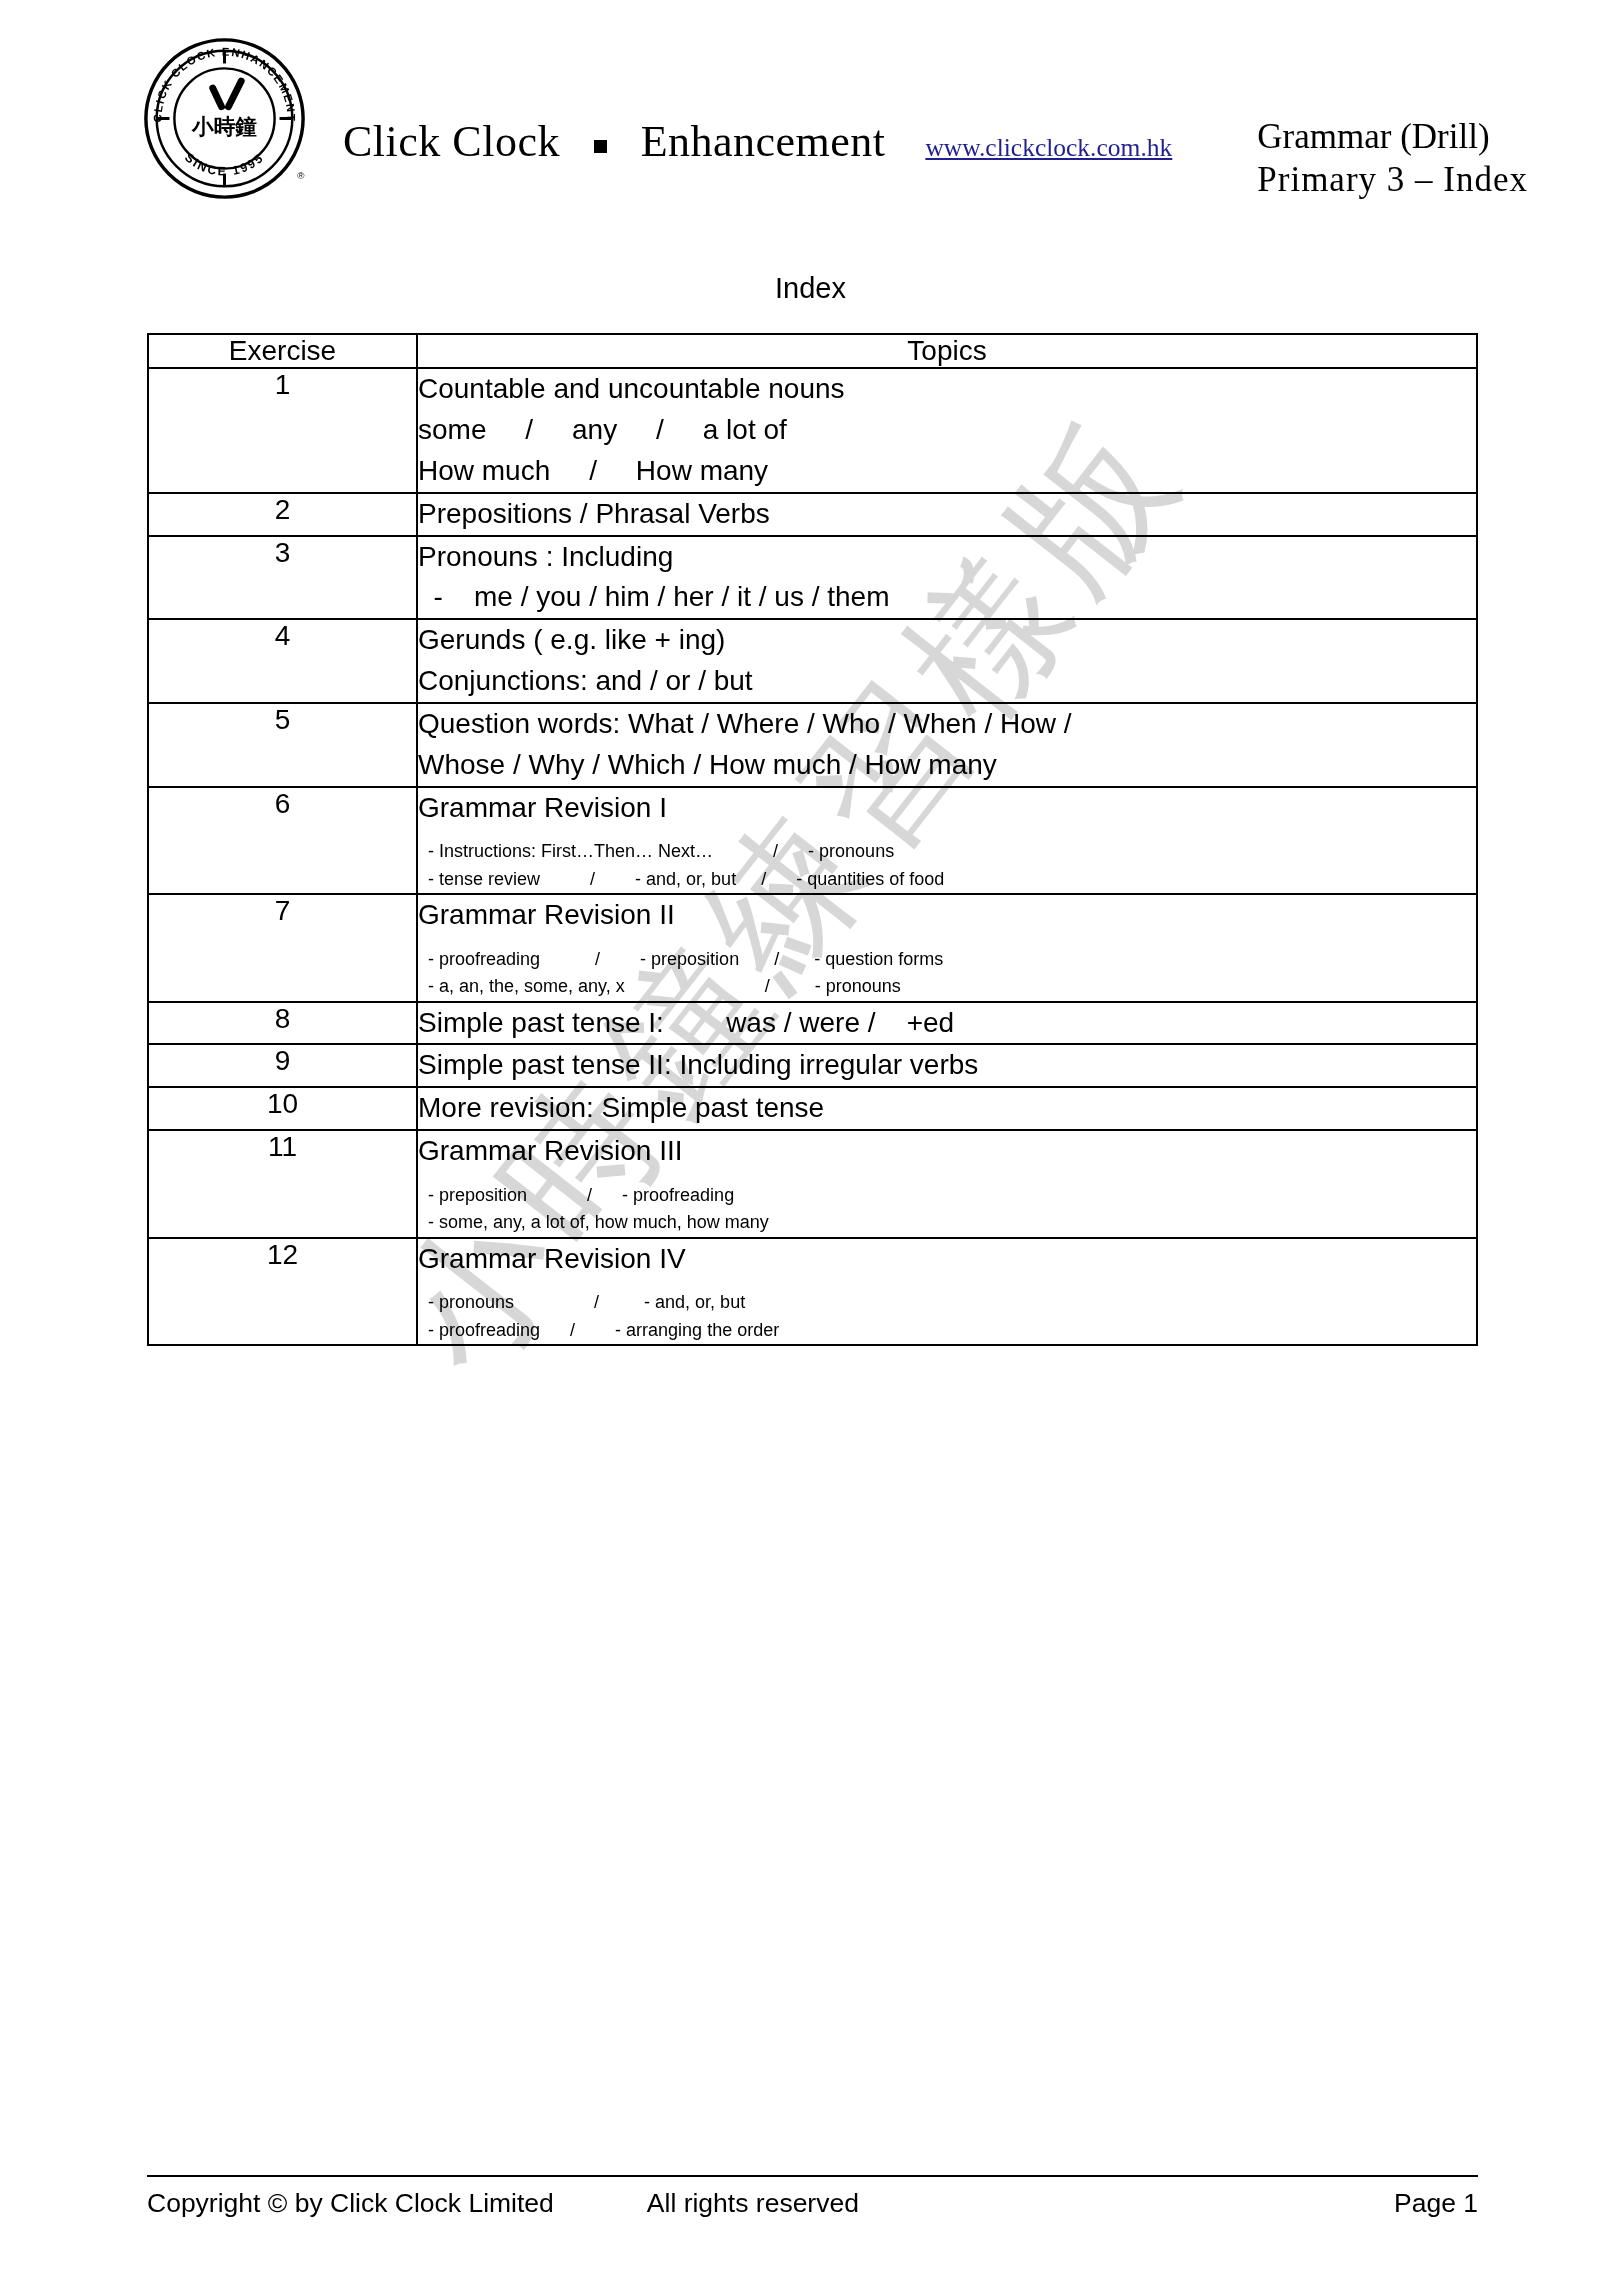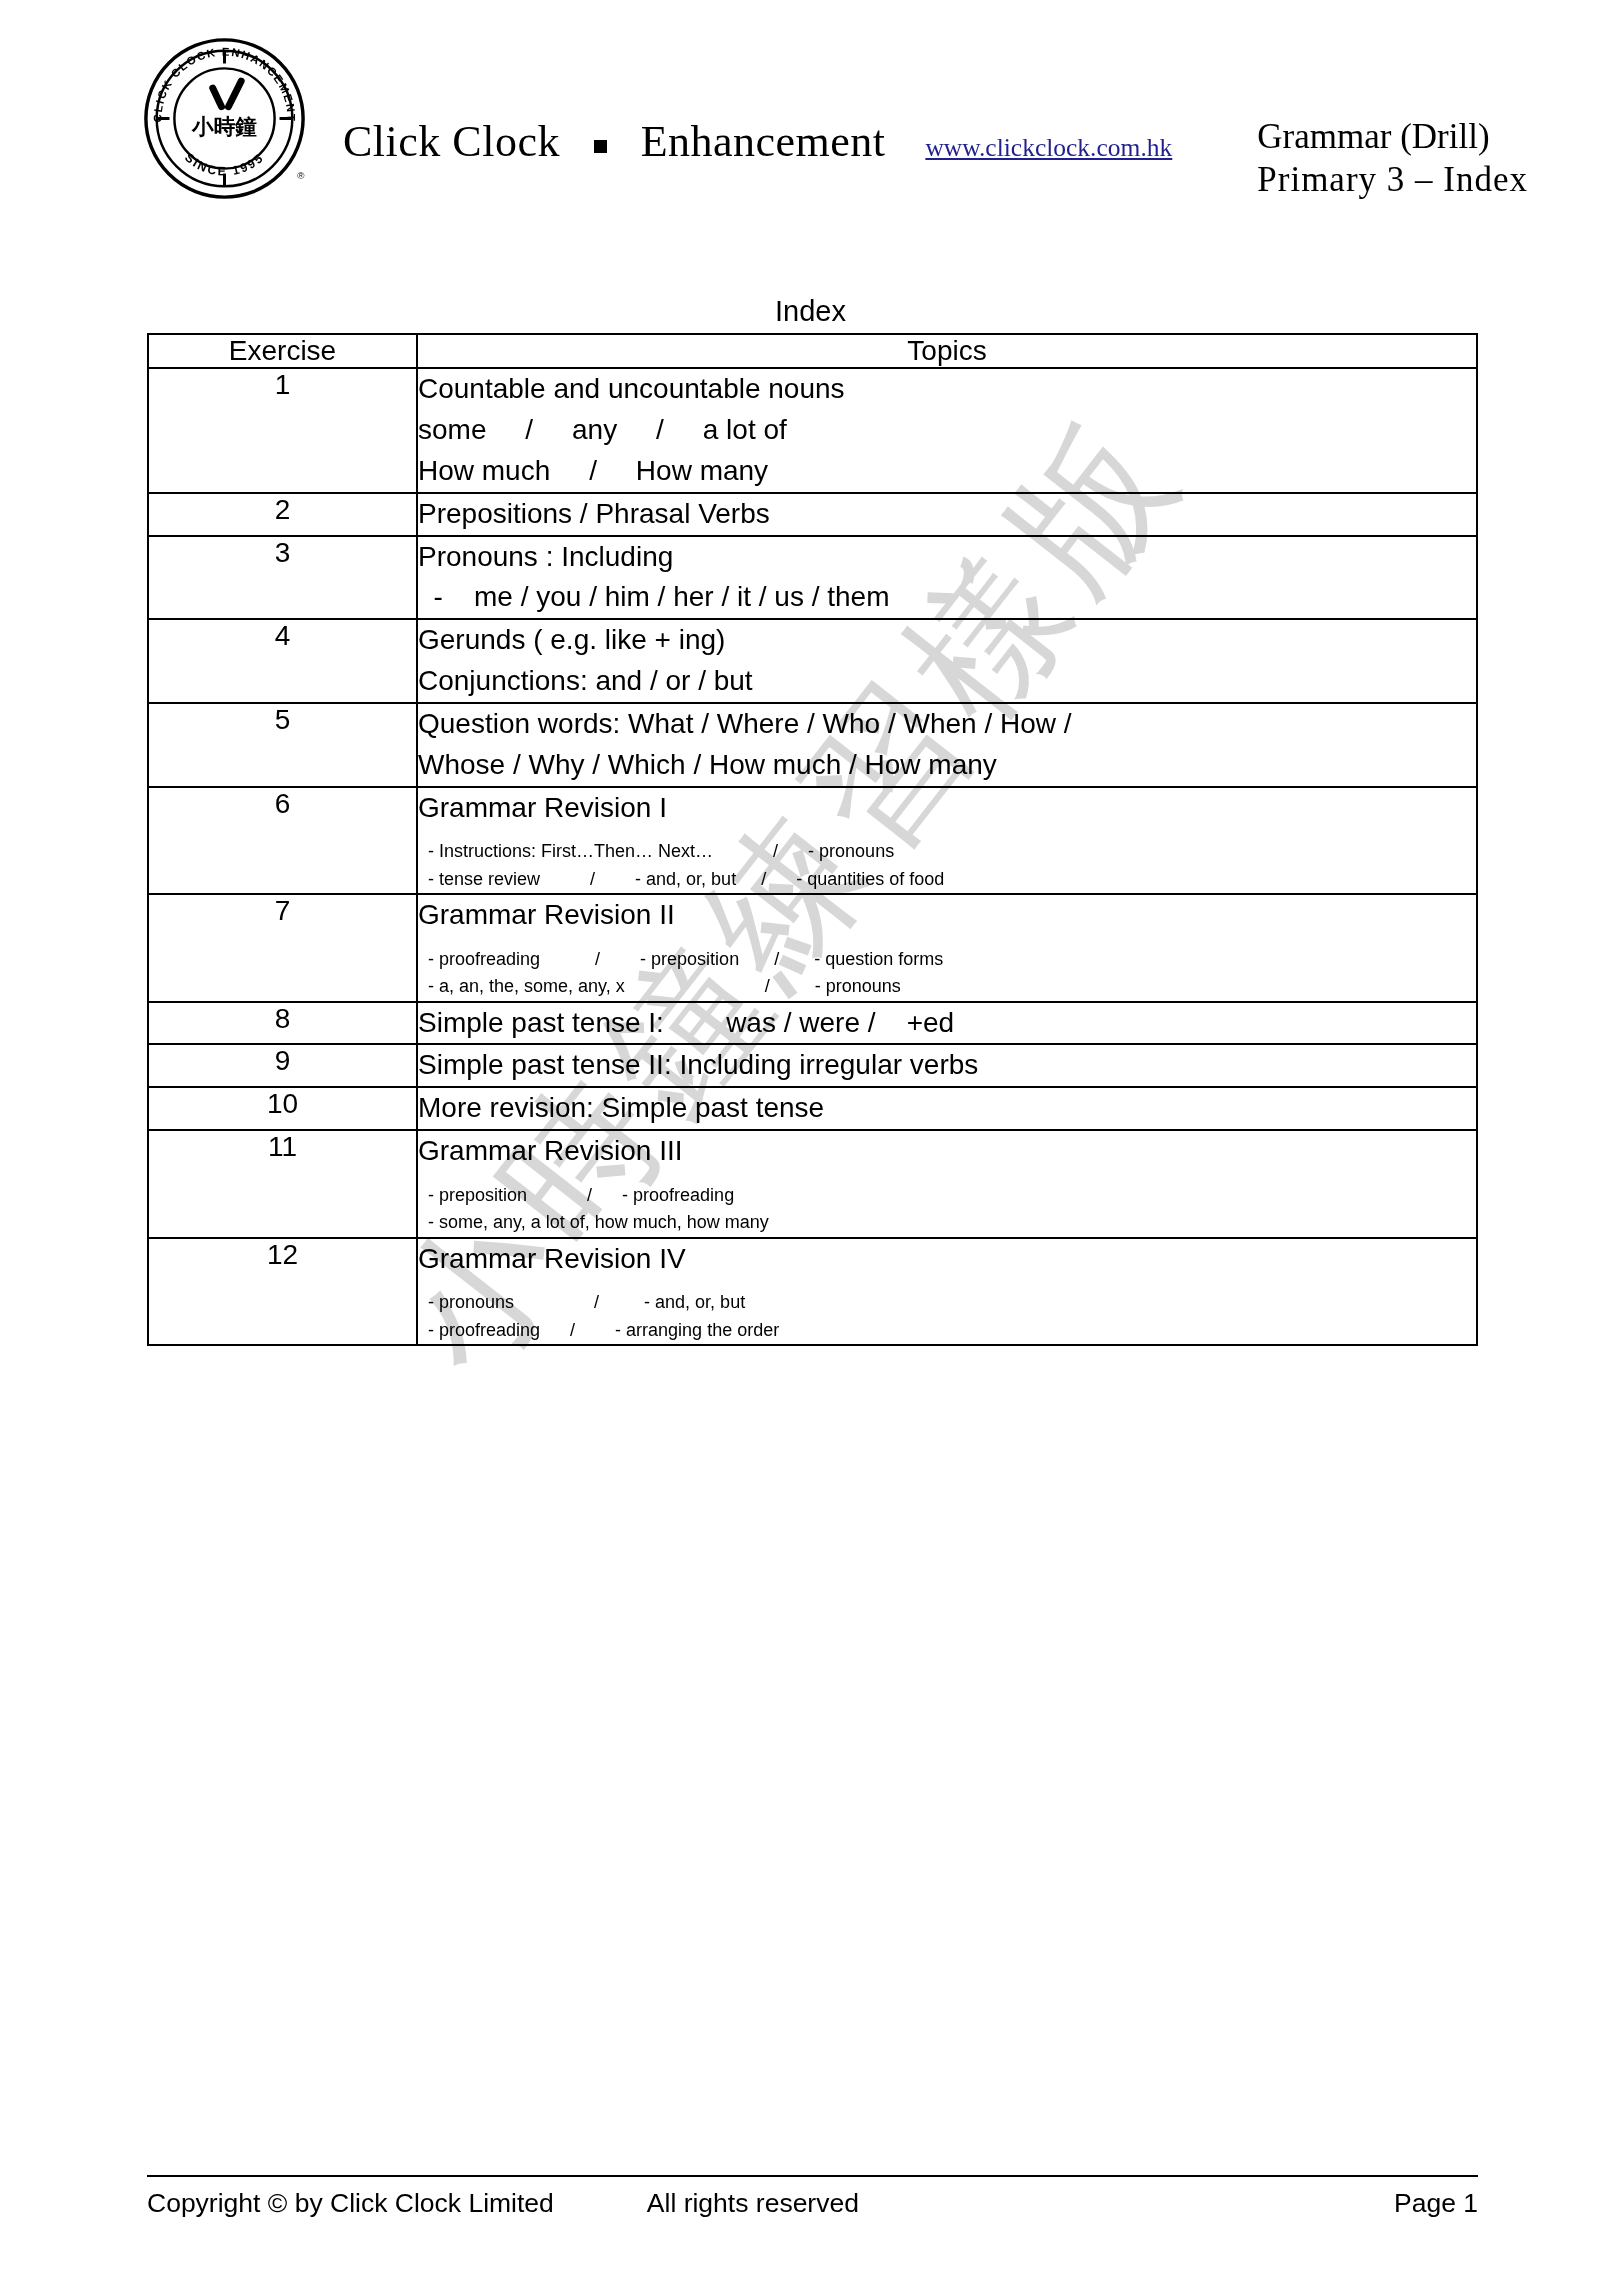--- a/index.html
+++ b/index.html
@@ -111,21 +111,20 @@
   
   .index-heading {
     position: absolute;
     left: 0;
     top: 272px;
     width: 1621px;
     text-align: center;
     font-family: "Liberation Sans", sans-serif;
     font-size: 29px;
     color: #000;
-    margin-top: 23px;
   }
 
   
   .tbl-wrap {
     position: absolute;
     left: 147px;
     top: 333px;
     width: 1331px;
   }
   table.index-table {

